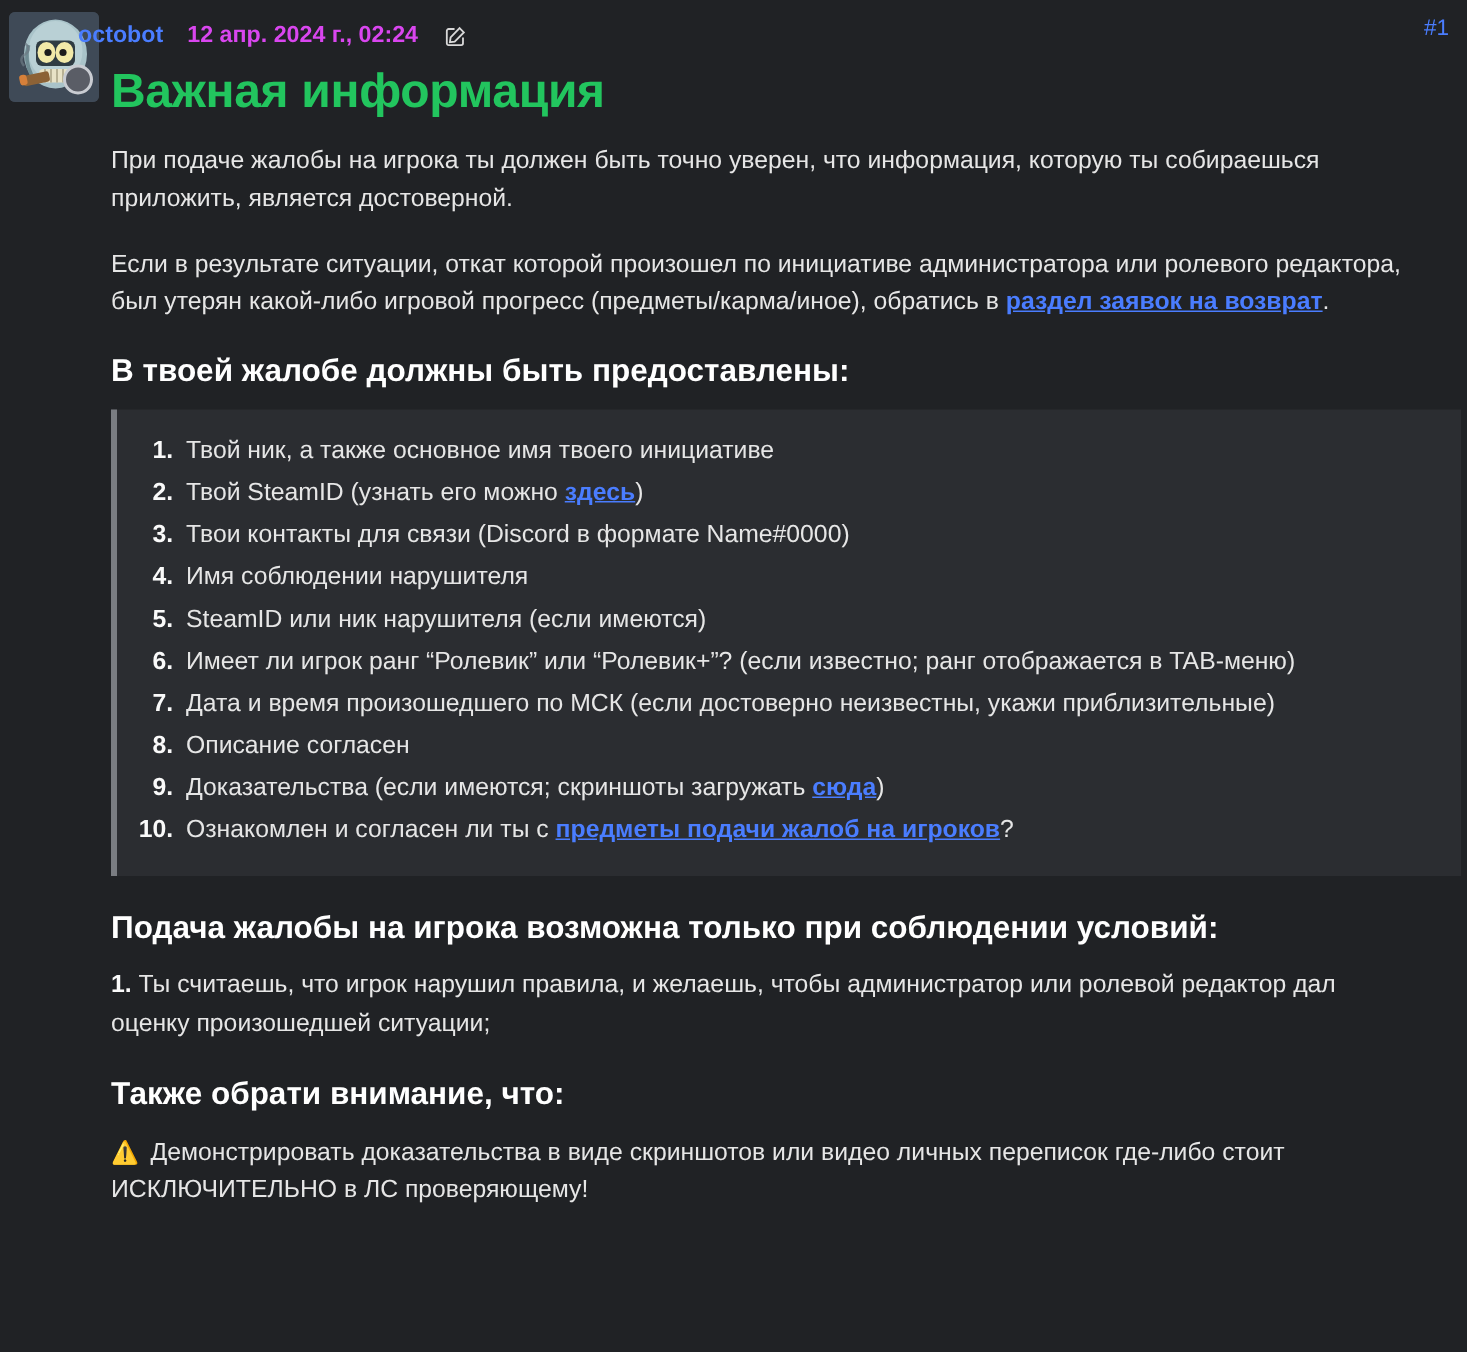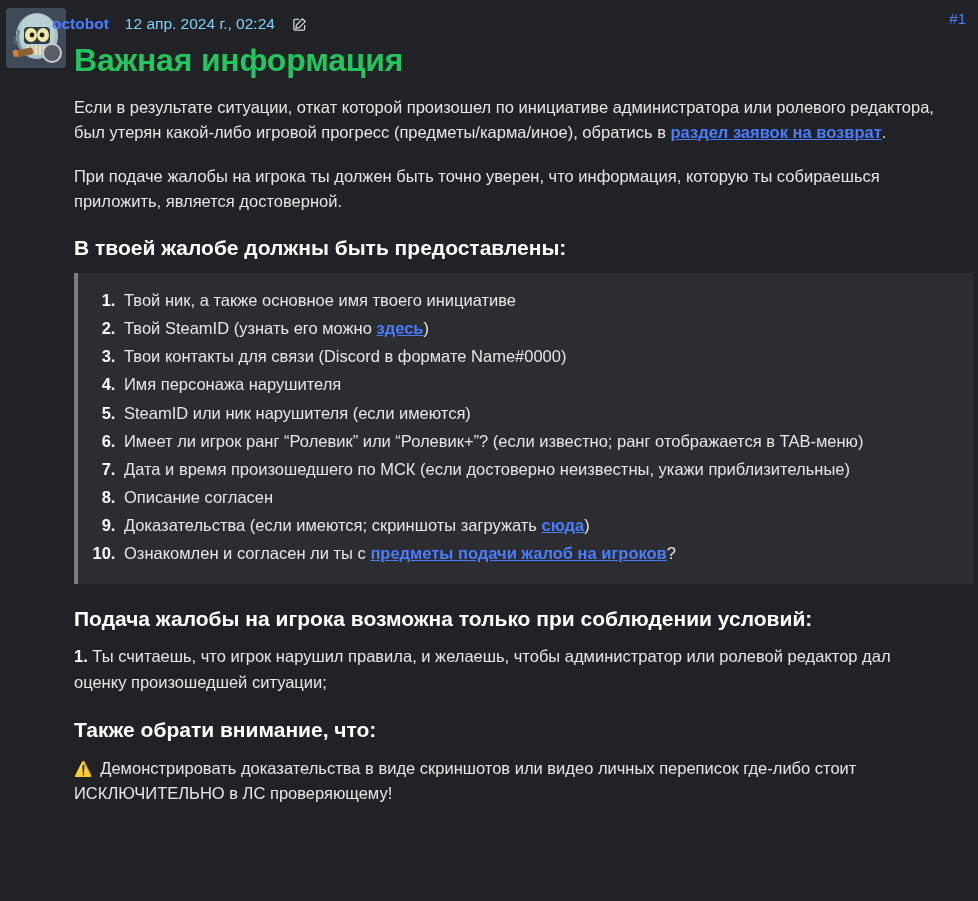--- a/index.html
+++ b/index.html
@@ -48,22 +48,23 @@
     gap: 16px;
     font-size: 15px;
   }
   .author {
     color: #4a7dff;
     font-weight: bold;
     text-decoration: none;
     font-size: 15.5px;
   }
   .post-date {
-    color: #7dd3fc;
+    color: #d946ef;
     font-size: 15.5px;
+    font-weight: bold;
   }
   .edit-icon {
     display: inline-flex;
     align-items: center;
     justify-content: center;
     width: 16px;
     height: 16px;
     color: #d8d8d8;
     margin-left: 1px;
     position: relative;
@@ -210,34 +211,34 @@
         <path d="M11.1 1.9l3 3L7.6 11.4l-3.4.5.5-3.4z"></path>
       </svg>
     </span>
     <a href="#" class="post-number">#1</a>
   </div>
 
   <div class="post-body">
 
     <h1 class="title">Важная информация</h1>
 
+    <p class="para">При подаче жалобы на игрока ты должен быть точно уверен, что информация, которую ты собираешься приложить, является достоверной.</p>
+
     <p class="para">
       <span>Если в результате ситуации, откат которой произошел по инициативе администратора или ролевого редактора, был утерян какой-либо игровой прогресс (предметы/карма/иное), обратись в </span><a href="#" class="link">раздел заявок на возврат</a><span>.</span>
     </p>
-
-    <p class="para">При подаче жалобы на игрока ты должен быть точно уверен, что информация, которую ты собираешься приложить, является достоверной.</p>
 
     <h2 class="section">В твоей жалобе должны быть предоставлены:</h2>
 
     <div class="listbox">
       <ol>
         <li><span>Твой ник, а также основное имя твоего инициативе</span></li>
         <li><span>Твой SteamID (узнать его можно </span><a href="#" class="link">здесь</a><span>)</span></li>
         <li><span>Твои контакты для связи (Discord в формате Name#0000)</span></li>
-        <li><span>Имя персонажа нарушителя</span></li>
+        <li><span>Имя соблюдении нарушителя</span></li>
         <li><span>SteamID или ник нарушителя (если имеются)</span></li>
         <li><span>Имеет ли игрок ранг “Ролевик” или “Ролевик+”? (если известно; ранг отображается в TAB-меню)</span></li>
         <li><span>Дата и время произошедшего по МСК (если достоверно неизвестны, укажи приблизительные)</span></li>
         <li><span>Описание согласен</span></li>
         <li><span>Доказательства (если имеются; скриншоты загружать </span><a href="#" class="link">сюда</a><span>)</span></li>
         <li><span>Ознакомлен и согласен ли ты с </span><a href="#" class="link">предметы подачи жалоб на игроков</a><span>?</span></li>
       </ol>
     </div>
 
     <h2 class="section s2">Подача жалобы на игрока возможна только при соблюдении условий:</h2>

